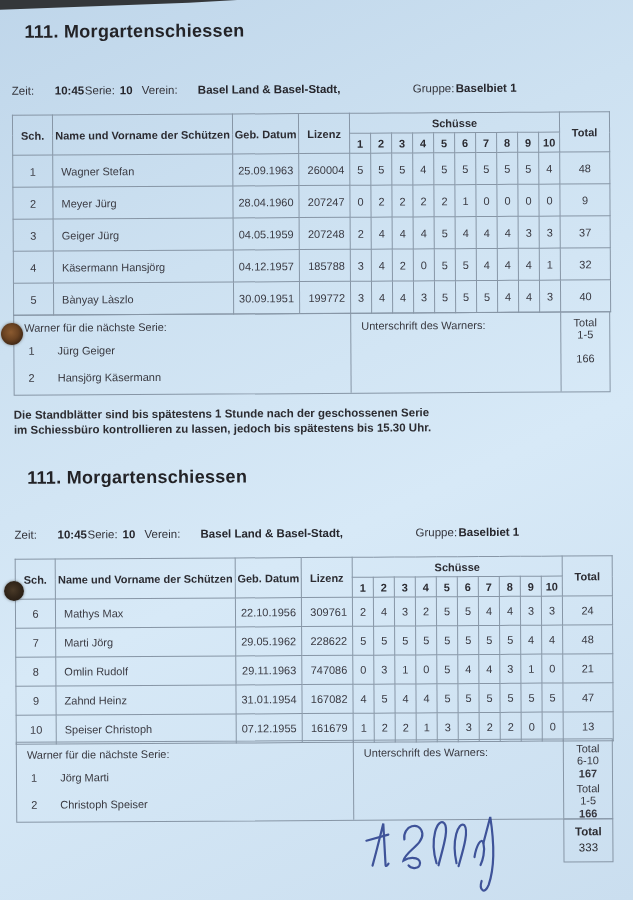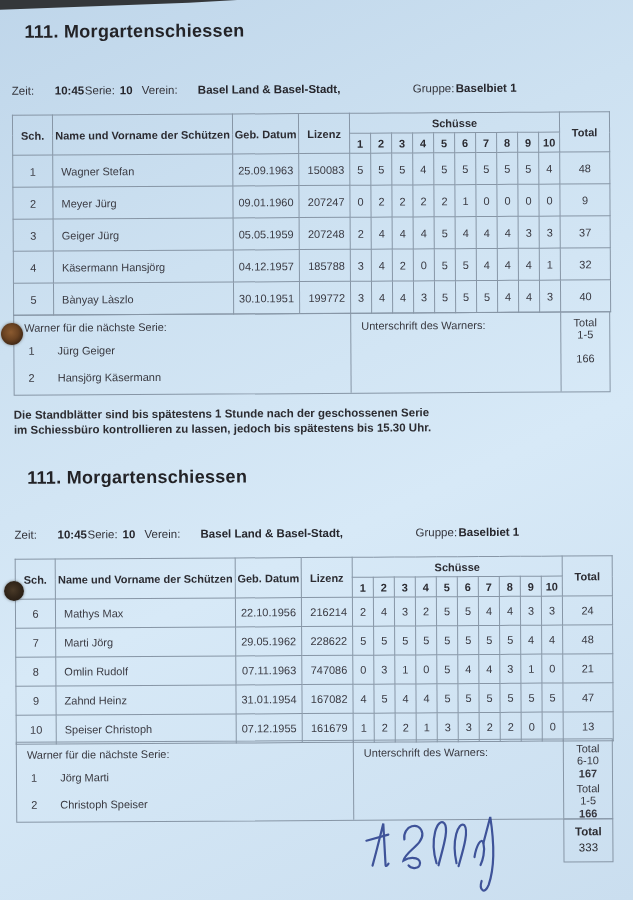--- a/index.html
+++ b/index.html
@@ -116,56 +116,56 @@
             <th>9</th>
             <th>10</th>
           </tr>
       </thead>
       <tbody>
 
           <tr>
             <td class="c-sch">1</td>
             <td class="c-name">Wagner Stefan</td>
             <td class="c-geb">25.09.1963</td>
-            <td class="c-liz">150083</td>
+            <td class="c-liz">260004</td>
             <td>5</td>
             <td>5</td>
             <td>5</td>
             <td>4</td>
             <td>5</td>
             <td>5</td>
             <td>5</td>
             <td>5</td>
             <td>5</td>
             <td>4</td>
             <td>48</td>
           </tr>
 
           <tr>
             <td class="c-sch">2</td>
             <td class="c-name">Meyer Jürg</td>
-            <td class="c-geb">09.01.1960</td>
+            <td class="c-geb">28.04.1960</td>
             <td class="c-liz">207247</td>
             <td>0</td>
             <td>2</td>
             <td>2</td>
             <td>2</td>
             <td>2</td>
             <td>1</td>
             <td>0</td>
             <td>0</td>
             <td>0</td>
             <td>0</td>
             <td>9</td>
           </tr>
 
           <tr>
             <td class="c-sch">3</td>
             <td class="c-name">Geiger Jürg</td>
-            <td class="c-geb">05.05.1959</td>
+            <td class="c-geb">04.05.1959</td>
             <td class="c-liz">207248</td>
             <td>2</td>
             <td>4</td>
             <td>4</td>
             <td>4</td>
             <td>5</td>
             <td>4</td>
             <td>4</td>
             <td>4</td>
             <td>3</td>
@@ -187,21 +187,21 @@
             <td>4</td>
             <td>4</td>
             <td>4</td>
             <td>1</td>
             <td>32</td>
           </tr>
 
           <tr>
             <td class="c-sch">5</td>
             <td class="c-name">Bànyay Làszlo</td>
-            <td class="c-geb">30.10.1951</td>
+            <td class="c-geb">30.09.1951</td>
             <td class="c-liz">199772</td>
             <td>3</td>
             <td>4</td>
             <td>4</td>
             <td>3</td>
             <td>5</td>
             <td>5</td>
             <td>5</td>
             <td>4</td>
             <td>4</td>
@@ -291,21 +291,21 @@
             <th>9</th>
             <th>10</th>
           </tr>
       </thead>
       <tbody>
 
           <tr>
             <td class="c-sch">6</td>
             <td class="c-name">Mathys Max</td>
             <td class="c-geb">22.10.1956</td>
-            <td class="c-liz">216214</td>
+            <td class="c-liz">309761</td>
             <td>2</td>
             <td>4</td>
             <td>3</td>
             <td>2</td>
             <td>5</td>
             <td>5</td>
             <td>4</td>
             <td>4</td>
             <td>3</td>
             <td>3</td>
@@ -326,21 +326,21 @@
             <td>5</td>
             <td>5</td>
             <td>4</td>
             <td>4</td>
             <td>48</td>
           </tr>
 
           <tr>
             <td class="c-sch">8</td>
             <td class="c-name">Omlin Rudolf</td>
-            <td class="c-geb">07.11.1963</td>
+            <td class="c-geb">29.11.1963</td>
             <td class="c-liz">747086</td>
             <td>0</td>
             <td>3</td>
             <td>1</td>
             <td>0</td>
             <td>5</td>
             <td>4</td>
             <td>4</td>
             <td>3</td>
             <td>1</td>

